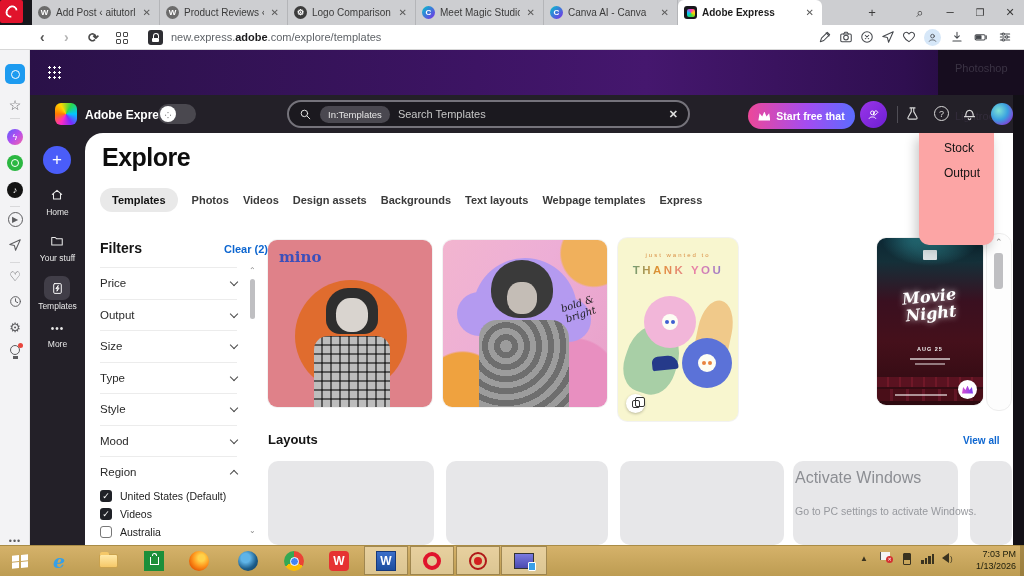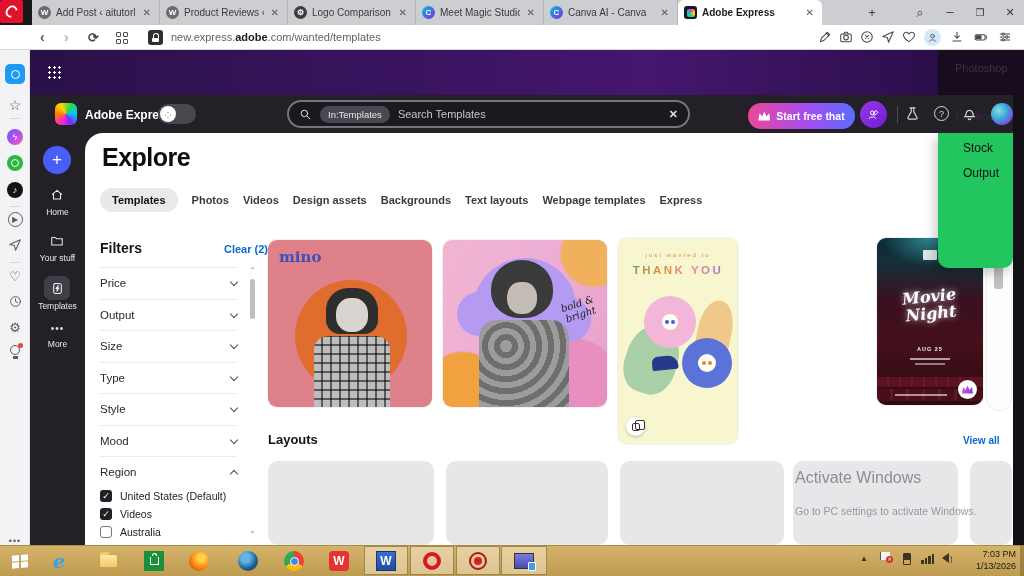--- a/index.html
+++ b/index.html
@@ -78,21 +78,21 @@
 .badge{position:absolute;width:19px;height:19px;background:#fff;border-radius:50%;display:flex;align-items:center;justify-content:center;box-shadow:0 1px 3px rgba(0,0,0,.25)}
 .crownp{width:11px;height:8px;background:linear-gradient(90deg,#d94fd0,#7a3ff0);clip-path:polygon(0 100%,10% 20%,32% 55%,50% 0,68% 55%,90% 20%,100% 100%)}
 .copyic{width:8px;height:8px;border:1.4px solid #333;border-radius:2px;position:relative;background:#fff}
 .copyic:before{content:"";position:absolute;left:2.5px;top:-4px;width:8px;height:8px;border:1.4px solid #333;border-radius:2px}
 
 .laycard{position:absolute;background:#e7e7e9;border-radius:10px}
 #wm1{font-size:16px;color:#8c8e93}
 #wm2{font-size:10.5px;color:#97999e}
 
 #ddDark{left:938px;top:50px;width:86px;height:45px;background:#170d1f}
-#ddWhite{left:853px;top:0;width:75px;height:135px;background:#22c55e;border-radius:0 0 10px 10px;box-shadow:-3px 5px 12px rgba(0,0,0,.22);z-index:60}
+#ddWhite{left:834px;top:0;width:75px;height:112px;background:#fca5a5;border-radius:0 0 10px 10px;box-shadow:-3px 5px 12px rgba(0,0,0,.22);z-index:60}
 .ddit{position:absolute;left:25px;font-size:12px;color:#141414}
 #rstrip{left:1013px;top:95px;width:11px;height:450px;background:#121016}
 
 #taskbar{left:0;top:545px;width:1024px;height:31px;background:linear-gradient(#d5b26a,#bd9c52);border-top:1px solid #a98c46}
 .tkic{position:absolute;top:550px;width:22px;height:22px;display:flex;align-items:center;justify-content:center}
 .pressed{position:absolute;top:546px;height:29px;background:rgba(255,246,225,.45);border:1px solid rgba(124,98,42,.65)}
 .win4{width:16px;height:13px;display:grid;grid-template-columns:7px 7px;grid-template-rows:5.5px 5.5px;gap:1.5px;transform:skewY(-6deg)}
 .win4 div{background:#fff}
 #traytime{position:absolute;right:8px;top:548px;text-align:right;font-size:9px;color:#20200e;line-height:12px}
 .trayic{position:absolute;top:554px;color:#3a3320;font-size:11px}
@@ -157,21 +157,21 @@
   <div class="abs" style="left:116px;top:32px;display:grid;grid-template-columns:5px 5px;grid-template-rows:5px 5px;gap:2px">
     <div style="border:1.2px solid #4a4a4a;border-radius:1px"></div>
       <div style="border:1.2px solid #4a4a4a;border-radius:1px"></div>
     <div style="border:1.2px solid #4a4a4a;border-radius:1px"></div>
       <div style="border:1.2px solid #4a4a4a;border-radius:1px"></div>
   </div>
   <div id="lock" class="abs">
       <div class="larc"></div>
       <div class="lbody"></div>
     </div>
-  <div id="url" class="abs"><span>new.express.</span><b>adobe</b><span>.com/wanted/templates</span></div>
+  <div id="url" class="abs"><span>new.express.</span><b>adobe</b><span>.com/explore/templates</span></div>
   <div class="abs flex" style="left:818px;top:30px;gap:7px">
     <svg class="i" viewBox="0 0 24 24">
         <path d="M14 5l5 5M4 20l2-6L16 4l4 4L10 18l-6 2z"></path>
       </svg>
     <svg class="i" viewBox="0 0 24 24">
         <rect x="3" y="7" width="18" height="13" rx="2"></rect>
         <circle cx="12" cy="13" r="4"></circle>
         <path d="M8 7l2-3h4l2 3"></path>
       </svg>
     <svg class="i" viewBox="0 0 24 24">
@@ -384,21 +384,21 @@
     <div class="card" style="left:358px;top:107px;width:164px;height:167px;background:radial-gradient(circle at 12% 90%,#efa23f 0 18%,transparent 19%),radial-gradient(circle at 92% 8%,#f0b05c 0 15%,transparent 16%),radial-gradient(circle at 80% 85%,#e88fc0 0 22%,transparent 23%),linear-gradient(120deg,#f2b5cf,#edaed6 45%,#e8a0c8)">
       <div style="position:absolute;left:30px;top:18px;width:104px;height:104px;border-radius:50%;background:#b49af0"></div>
       <div style="position:absolute;left:14px;top:52px;width:44px;height:44px;border-radius:50%;background:#b49af0"></div>
       <div style="position:absolute;left:104px;top:58px;width:44px;height:44px;border-radius:50%;background:#b49af0"></div>
       <div style="position:absolute;left:48px;top:20px;width:62px;height:58px;background:#3a3a3a;border-radius:50% 50% 45% 45%"></div>
       <div style="position:absolute;left:64px;top:42px;width:30px;height:32px;background:#c4bdb6;border-radius:45%"></div>
       <div style="position:absolute;left:36px;top:80px;width:90px;height:87px;border-radius:18px 18px 0 0;background:repeating-radial-gradient(circle at 30% 30%,#9c9c9c 0 6px,#6e6e6e 6px 12px)"></div>
       <div class="serif" style="position:absolute;right:6px;top:58px;width:44px;font-size:10px;font-style:italic;color:#1c1c1c;transform:rotate(-18deg);text-align:center;line-height:11px">bold &amp; bright</div>
     </div>
 
-    <div class="card" style="left:533px;top:105px;width:120px;height:206px;background:#f8f6cf">
+    <div class="card" style="left:533px;top:105px;width:120px;height:183px;background:#f8f6cf">
       <div style="position:absolute;left:0;top:14px;width:120px;text-align:center;font-size:6px;letter-spacing:2px;color:#d98f45">just wanted to</div>
       <div style="position:absolute;left:0;top:26px;width:120px;text-align:center;font-size:11.5px;font-weight:bold;letter-spacing:2.5px;background:linear-gradient(90deg,#2fa3a0,#e2902f,#e87fb0,#5b79d8);-webkit-background-clip:text;background-clip:text;color:transparent">THANK YOU</div>
       <div style="position:absolute;left:8px;top:86px;width:52px;height:70px;background:#a8cfa6;border-radius:50% 50% 40% 40%;transform:rotate(18deg)"></div>
       <div style="position:absolute;left:80px;top:62px;width:34px;height:60px;background:#f0c98a;border-radius:50% 50% 0 0;transform:rotate(12deg)"></div>
       <div style="position:absolute;left:26px;top:58px;width:52px;height:52px;border-radius:50%;background:#f2b6d9"></div>
       <div style="position:absolute;left:44px;top:76px;width:16px;height:16px;border-radius:50%;background:#fdfdf4;display:flex;align-items:center;justify-content:center;gap:2px">
           <i style="width:4px;height:4px;border-radius:50%;background:#3f5fd0"></i>
           <i style="width:4px;height:4px;border-radius:50%;background:#3f5fd0"></i>
         </div>
       <div style="position:absolute;left:64px;top:100px;width:50px;height:50px;border-radius:50%;background:#5b72d8"></div>

